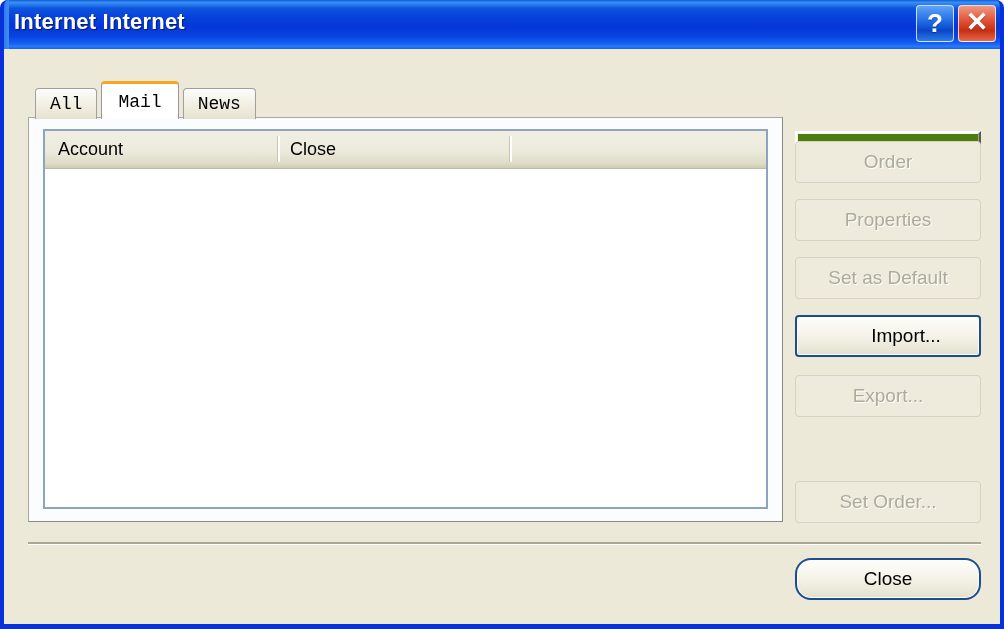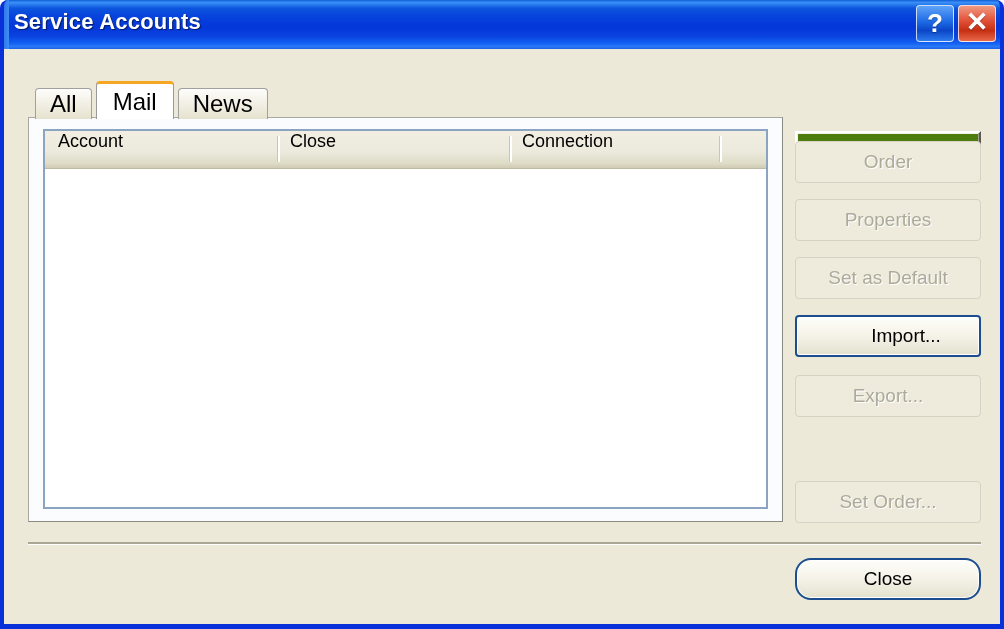--- a/index.html
+++ b/index.html
@@ -131,29 +131,29 @@
     z-index: 3;
   }
   .tab {
     height: 31px;
     box-sizing: border-box;
     margin-right: 4px;
     padding: 0 14px;
     display: flex;
     align-items: center;
     justify-content: center;
-    font-size: 24px;
+    font-size: 18px;
     color: #000000;
     background: linear-gradient(to bottom, #fdfdfb 0%, #f3f1e6 45%, #e6e2cf 100%);
     border: 1px solid #a0a0a0;
     border-bottom: none;
     border-radius: 4px 4px 0 0;
     white-space: nowrap;
     position: relative;
-    font-family: Liberation Sans, sans-serif;
+    font-family: Liberation Mono, monospace;
   }
   .tab.active {
     height: 38px;
     margin-top: -7px;
     padding: 0 16px;
     background: #ffffff;
     border: 1px solid #9a9a9a;
     border-top: 3px solid #f5a623;
     border-bottom: none;
     z-index: 5;
@@ -189,21 +189,21 @@
   .lv-header {
     display: flex;
     height: 38px;
     box-sizing: border-box;
     background: linear-gradient(to bottom, #f2efe2 0%, #eceadc 55%, #dedbc6 88%, #cfcbb4 100%);
     border-bottom: 1px solid #bdbaa6;
   }
   .lv-col {
     position: relative;
     display: flex;
-    align-items: flex-start;
+    align-items: center;
     box-sizing: border-box;
     padding-left: 13px;
     font-size: 18px;
     color: #000000;
     white-space: nowrap;
     font-family: "Liberation Sans", sans-serif;
   }
   .lv-col + .lv-col::before {
     content: "";
     position: absolute;
@@ -307,21 +307,21 @@
     box-shadow: inset 0 0 0 1px #ffffff;
     font-family: "Liberation Sans", sans-serif;
   }
 </style>
 </head>
 <body>
 
 <div class="window">
 
   <div class="titlebar">
-    <div class="title-text">Service Accounts</div>
+    <div class="title-text">Internet Internet</div>
     <div class="title-buttons">
       <div class="titlebtn help">
         <span class="glyph">?</span>
       </div>
       <div class="titlebtn close">
         <span class="glyph">✕</span>
       </div>
     </div>
   </div>
 
@@ -341,23 +341,20 @@
 
     <div class="tabpanel">
       <div class="listview">
         <div class="lv-header">
           <div class="lv-col" style="width:232px">
             <span>Account</span>
           </div>
           <div class="lv-col" style="width:232px">
             <span>Close</span>
           </div>
-          <div class="lv-col" style="width:210px">
-            <span>Connection</span>
-          </div>
           <div class="lv-col" style="width:47px">
             <span></span>
           </div>
         </div>
         <div class="lv-body"></div>
       </div>
     </div>
 
     <div class="buttons">
 

